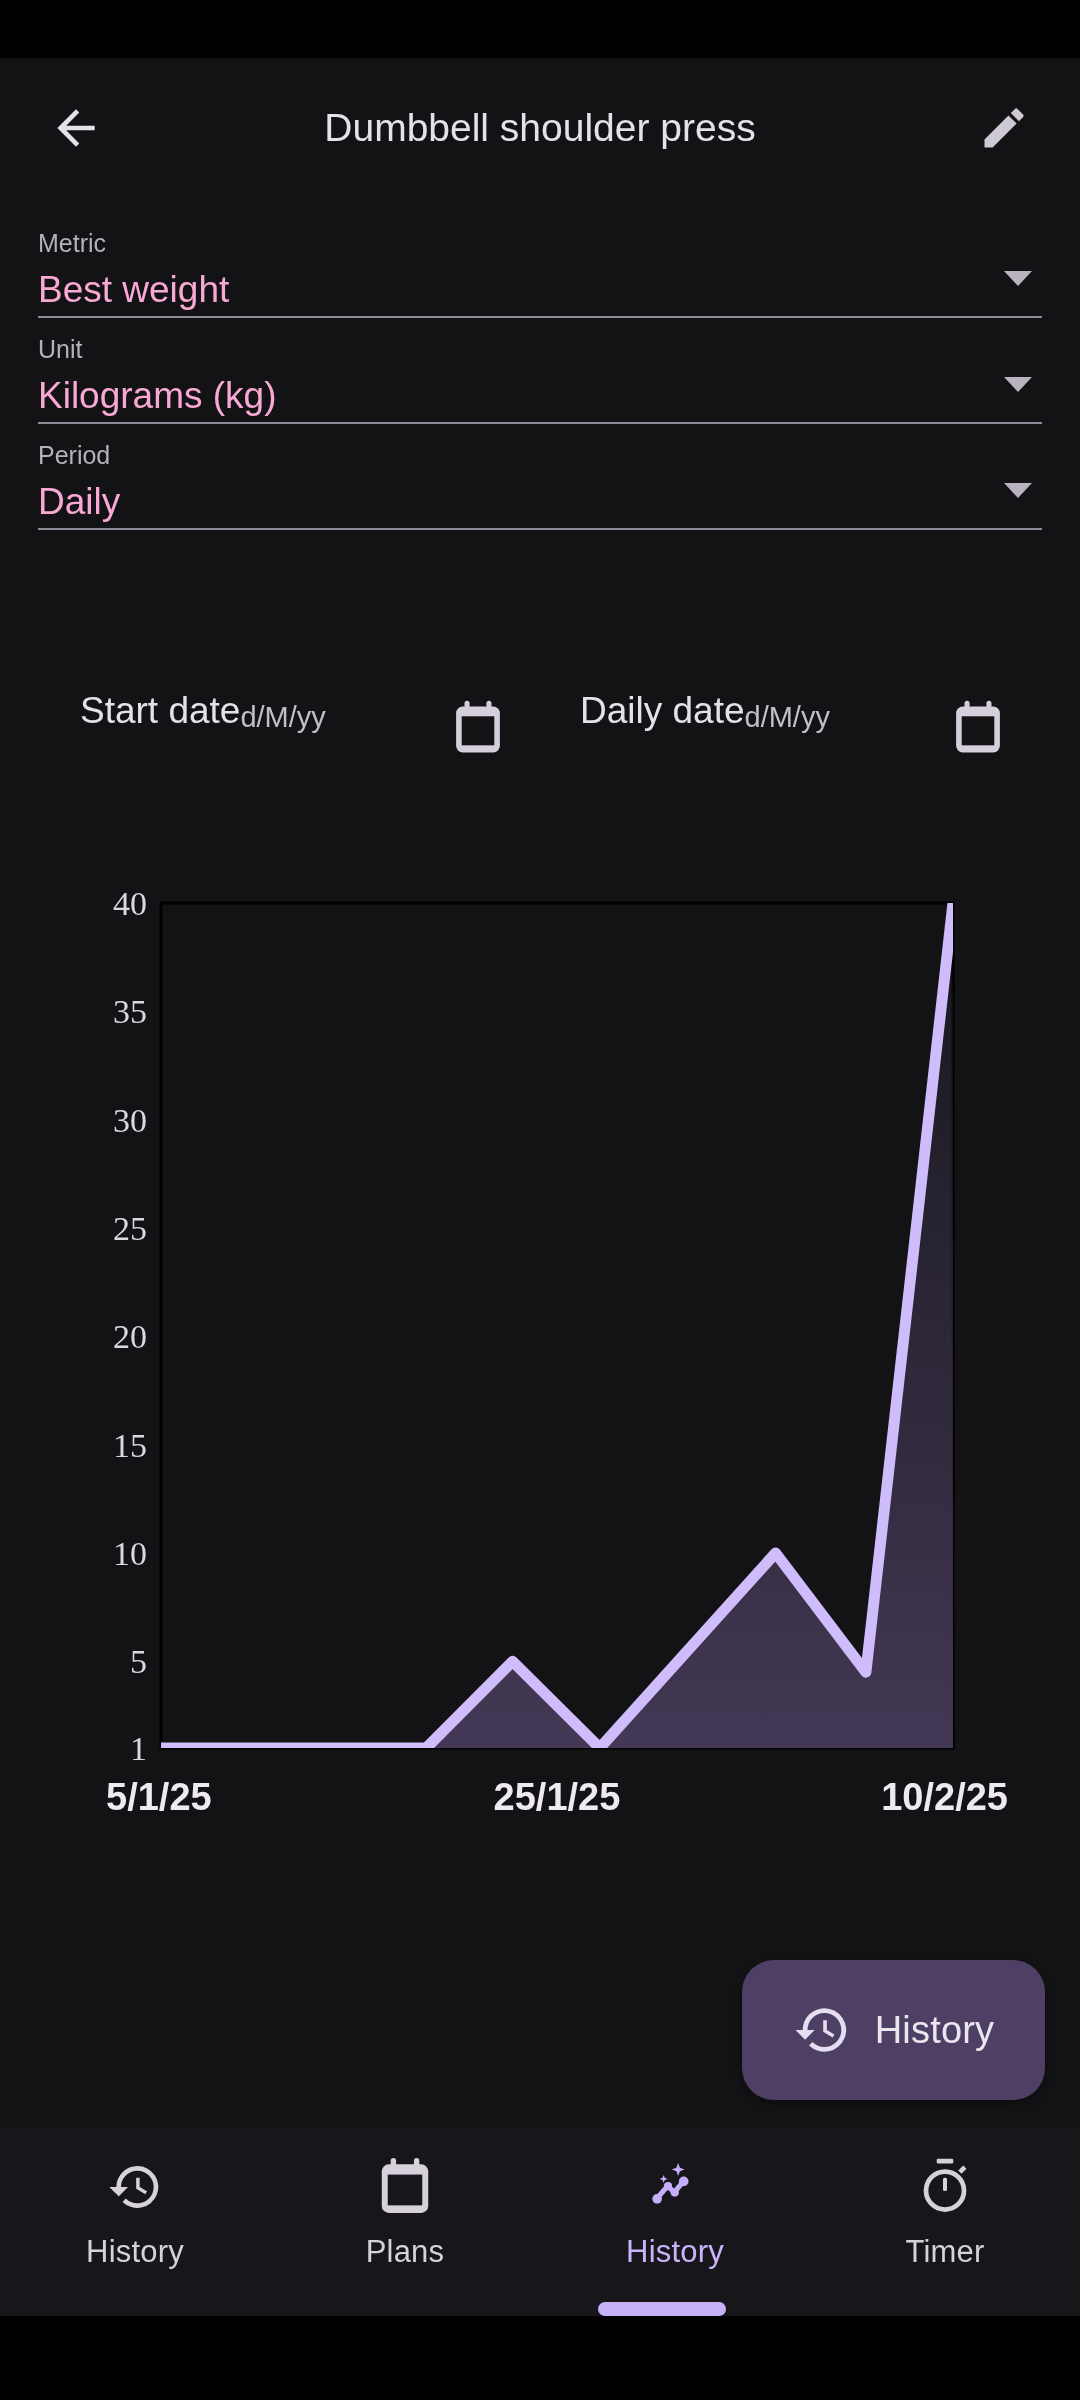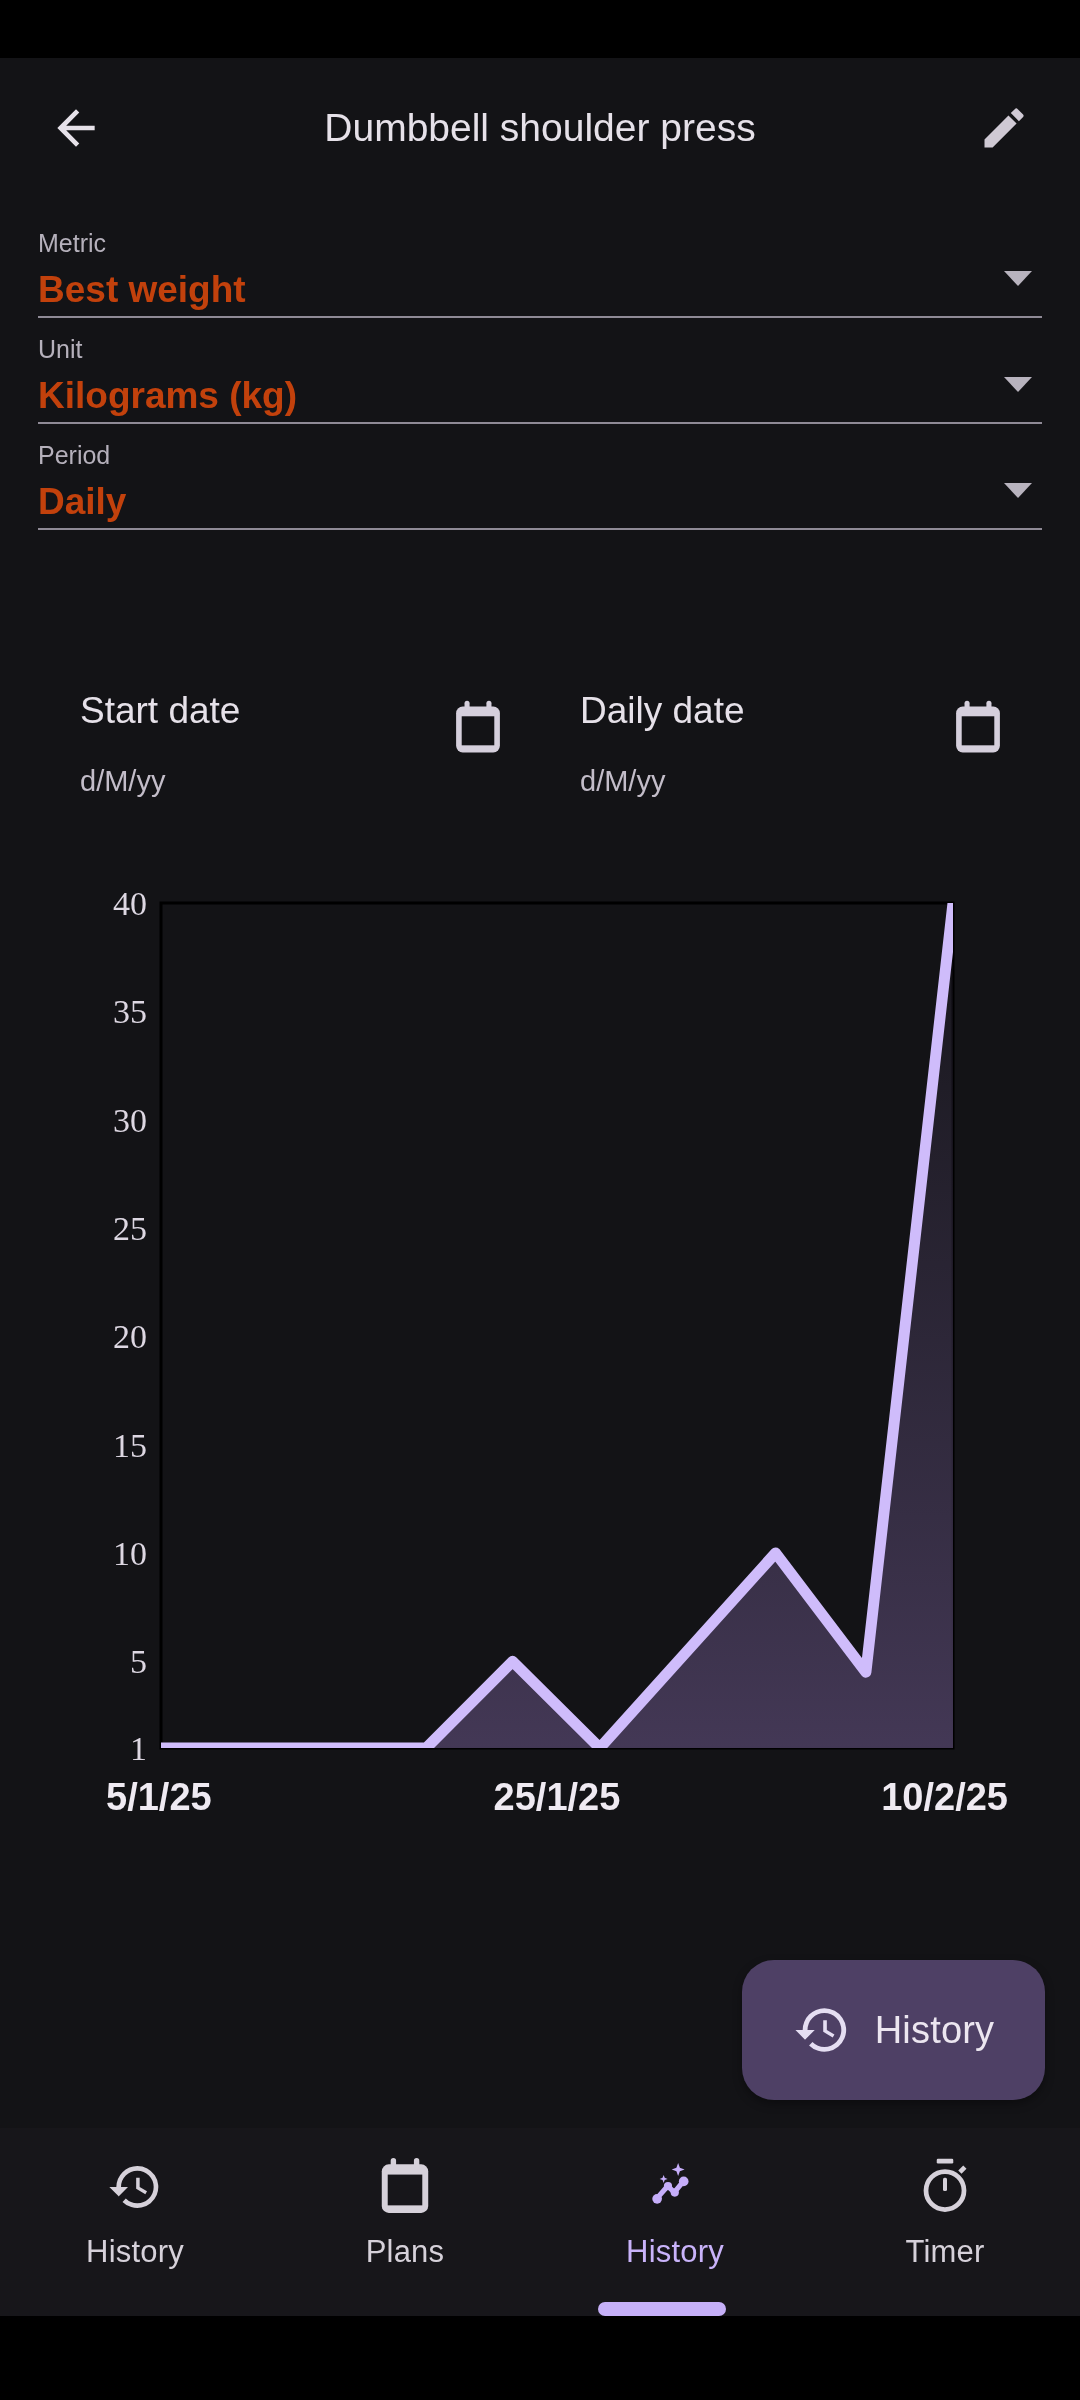--- a/index.html
+++ b/index.html
@@ -95,23 +95,23 @@
     border-bottom: 2px solid #8f8a96;
     cursor: pointer;
   }
   .select-label {
     color: #b5b0bb;
     font-size: 25px;
     line-height: 34px;
     margin-bottom: 6px;
   }
   .select-value {
-    color: #c2410c;
+    color: #f9a8d4;
     font-size: 37px;
-    font-weight: 700;
+    font-weight: 400;
     line-height: 48px;
   }
   .select-caret {
     position: absolute;
     right: 10px;
     bottom: 30px;
     width: 0; height: 0;
     border-left: 14px solid transparent;
     border-right: 14px solid transparent;
     border-top: 15px solid #b8b3be;
@@ -125,32 +125,32 @@
     display: flex;
     padding: 0 40px;
   }
   .date-cell {
     flex: 1;
     display: flex;
     align-items: flex-start;
     justify-content: space-between;
     padding: 0 26px 0 40px;
   }
-  .date-text { display: flex; flex-direction: column; gap: 8px; }
+  .date-text { display: flex; flex-direction: row; }
   .date-title {
     color: #e6e1e9;
     font-size: 37px;
     line-height: 50px;
     white-space: nowrap;
   }
   .date-hint {
     color: #c3bdc9;
     font-size: 29px;
     line-height: 42px;
-    margin-top: 16px;
+    margin-top: 10px;
   }
   .date-icon-btn {
     width: 72px; height: 72px;
     display: flex; align-items: center; justify-content: center;
     margin-top: 6px;
     cursor: pointer;
   }
 
   
   .chart-wrap {

